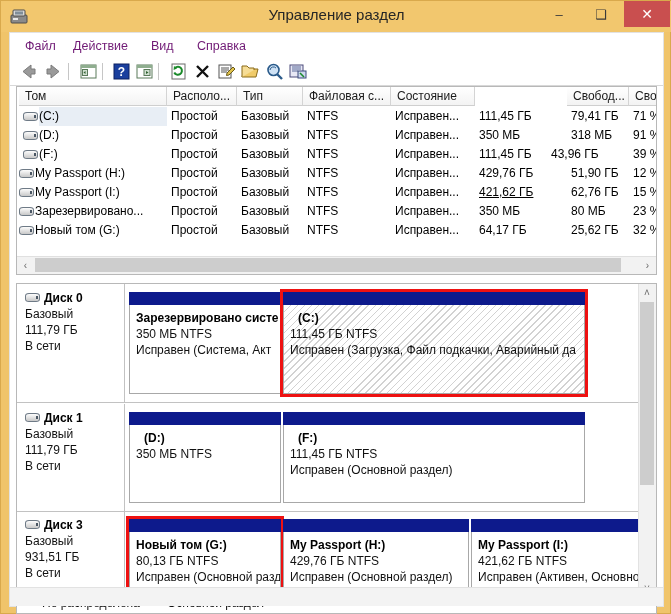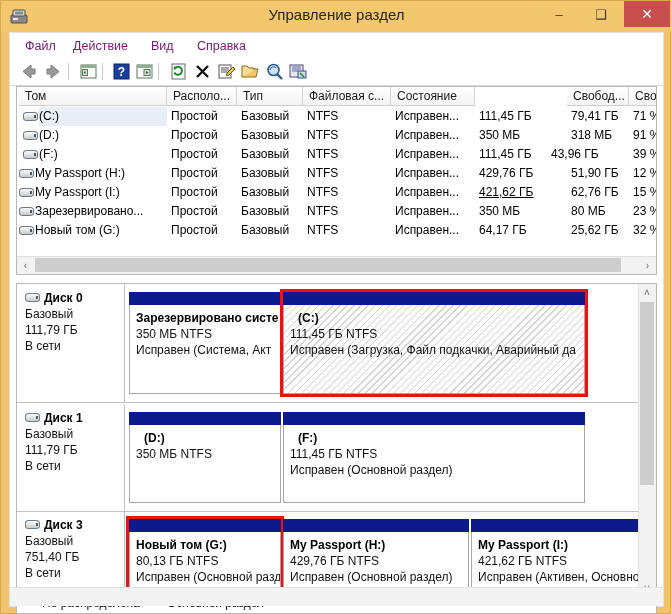--- a/index.html
+++ b/index.html
@@ -648,21 +648,21 @@
                   <div class="pline">Исправен (Основной раздел)</div>
                 </div>
               </div>
             </div>
           </div>
           <div class="diskrow" style="top: 227px; height: 86px;">
             <div class="diskinfo">
               <div class="diskglyph"></div>
               <div class="dtitle">Диск 3</div>
               <div class="dline">Базовый</div>
-              <div class="dline">751,40 ГБ</div>
+              <div class="dline">931,51 ГБ</div>
               <div class="dline">В сети</div>
             </div>
             <div class="parts">
               <div class="part selected" style="left: 4px; width: 152px;">
                 <div class="capbar" style="background: rgb(13, 26, 140);"></div>
                 <div class="pbody">
                   <div class="pname">Новый том  (G:)</div>
                   <div class="pline">80,13 ГБ NTFS</div>
                   <div class="pline">Исправен (Основной разд</div>
                 </div>

